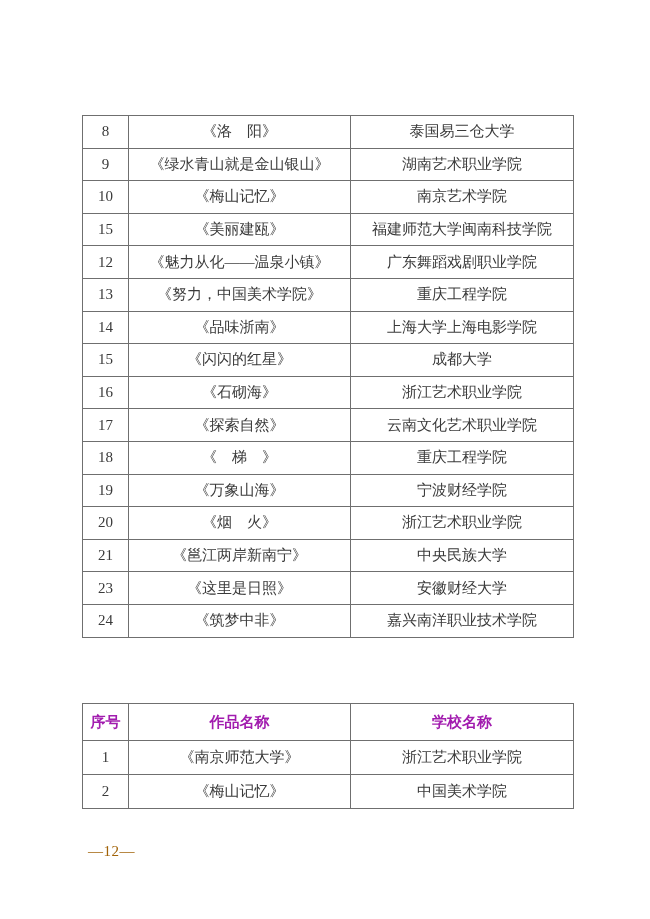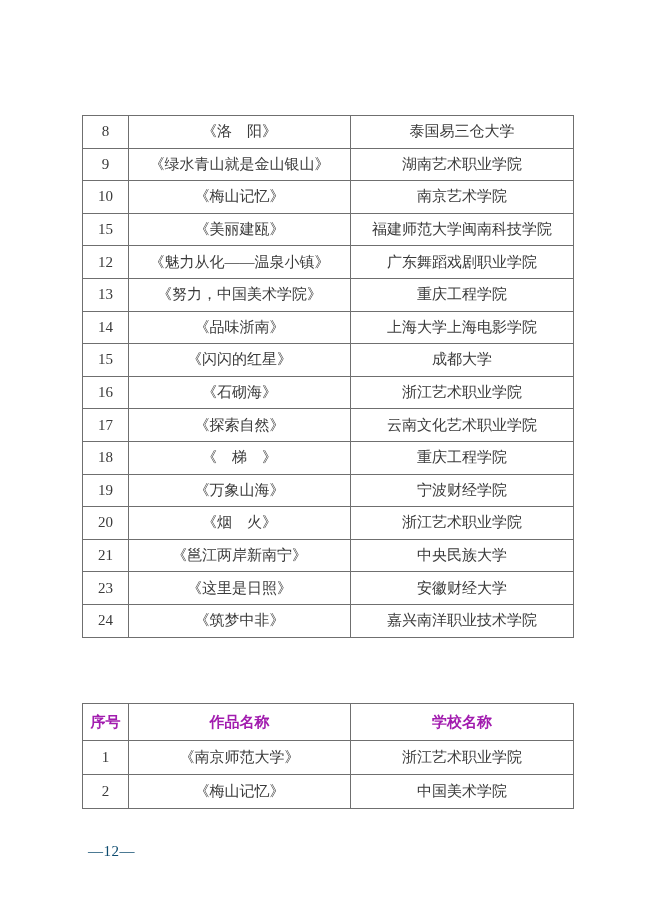--- a/index.html
+++ b/index.html
@@ -50,21 +50,21 @@
     font-size: 16px;
     font-weight: bold;
     color: #2d2d2d;
     letter-spacing: 1px;
   }
   .page-number {
     position: absolute;
     left: 88px;
     top: 843px;
     font-size: 15px;
-    color: #0c4a6e;
+    color: #a16207;
     letter-spacing: 0.5px;
   }
 </style>
 </head>
 <body>
 
 <div class="page">
 
   <table class="doc-table" id="table-continued">
     <colgroup>

